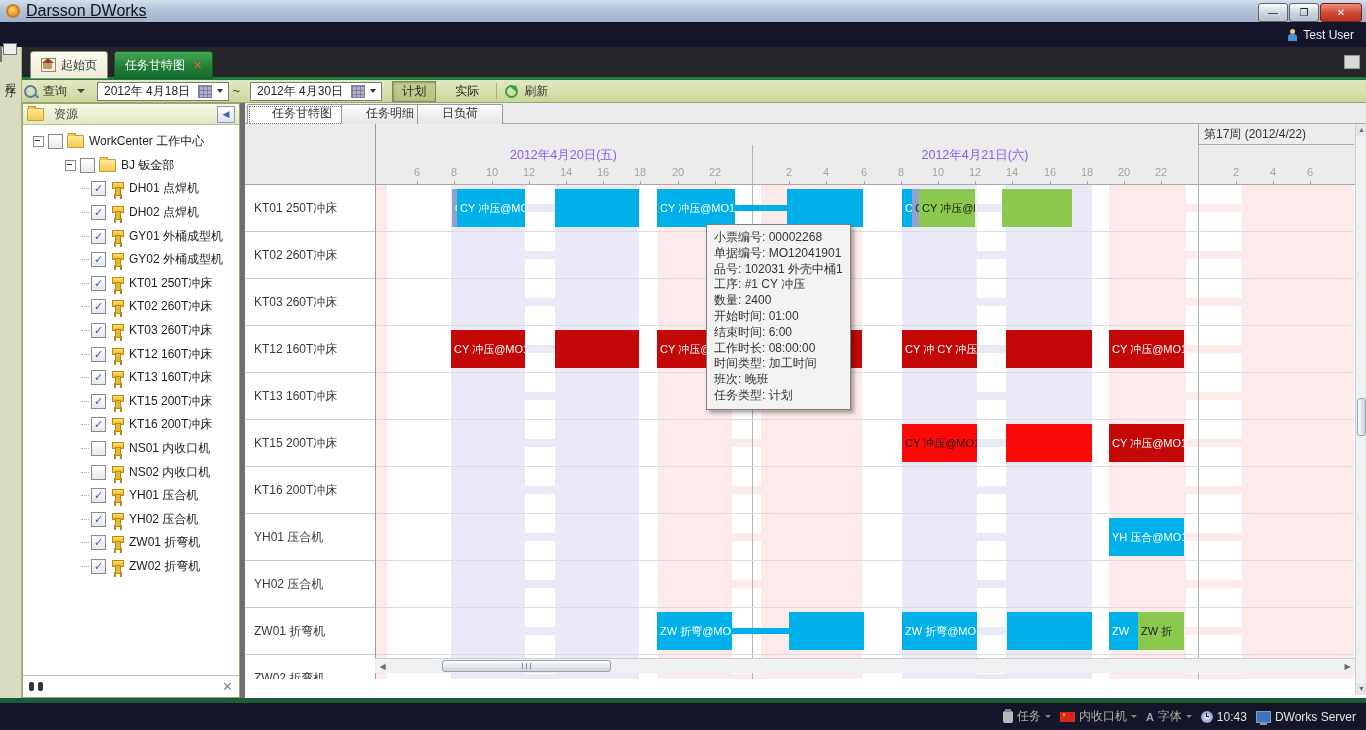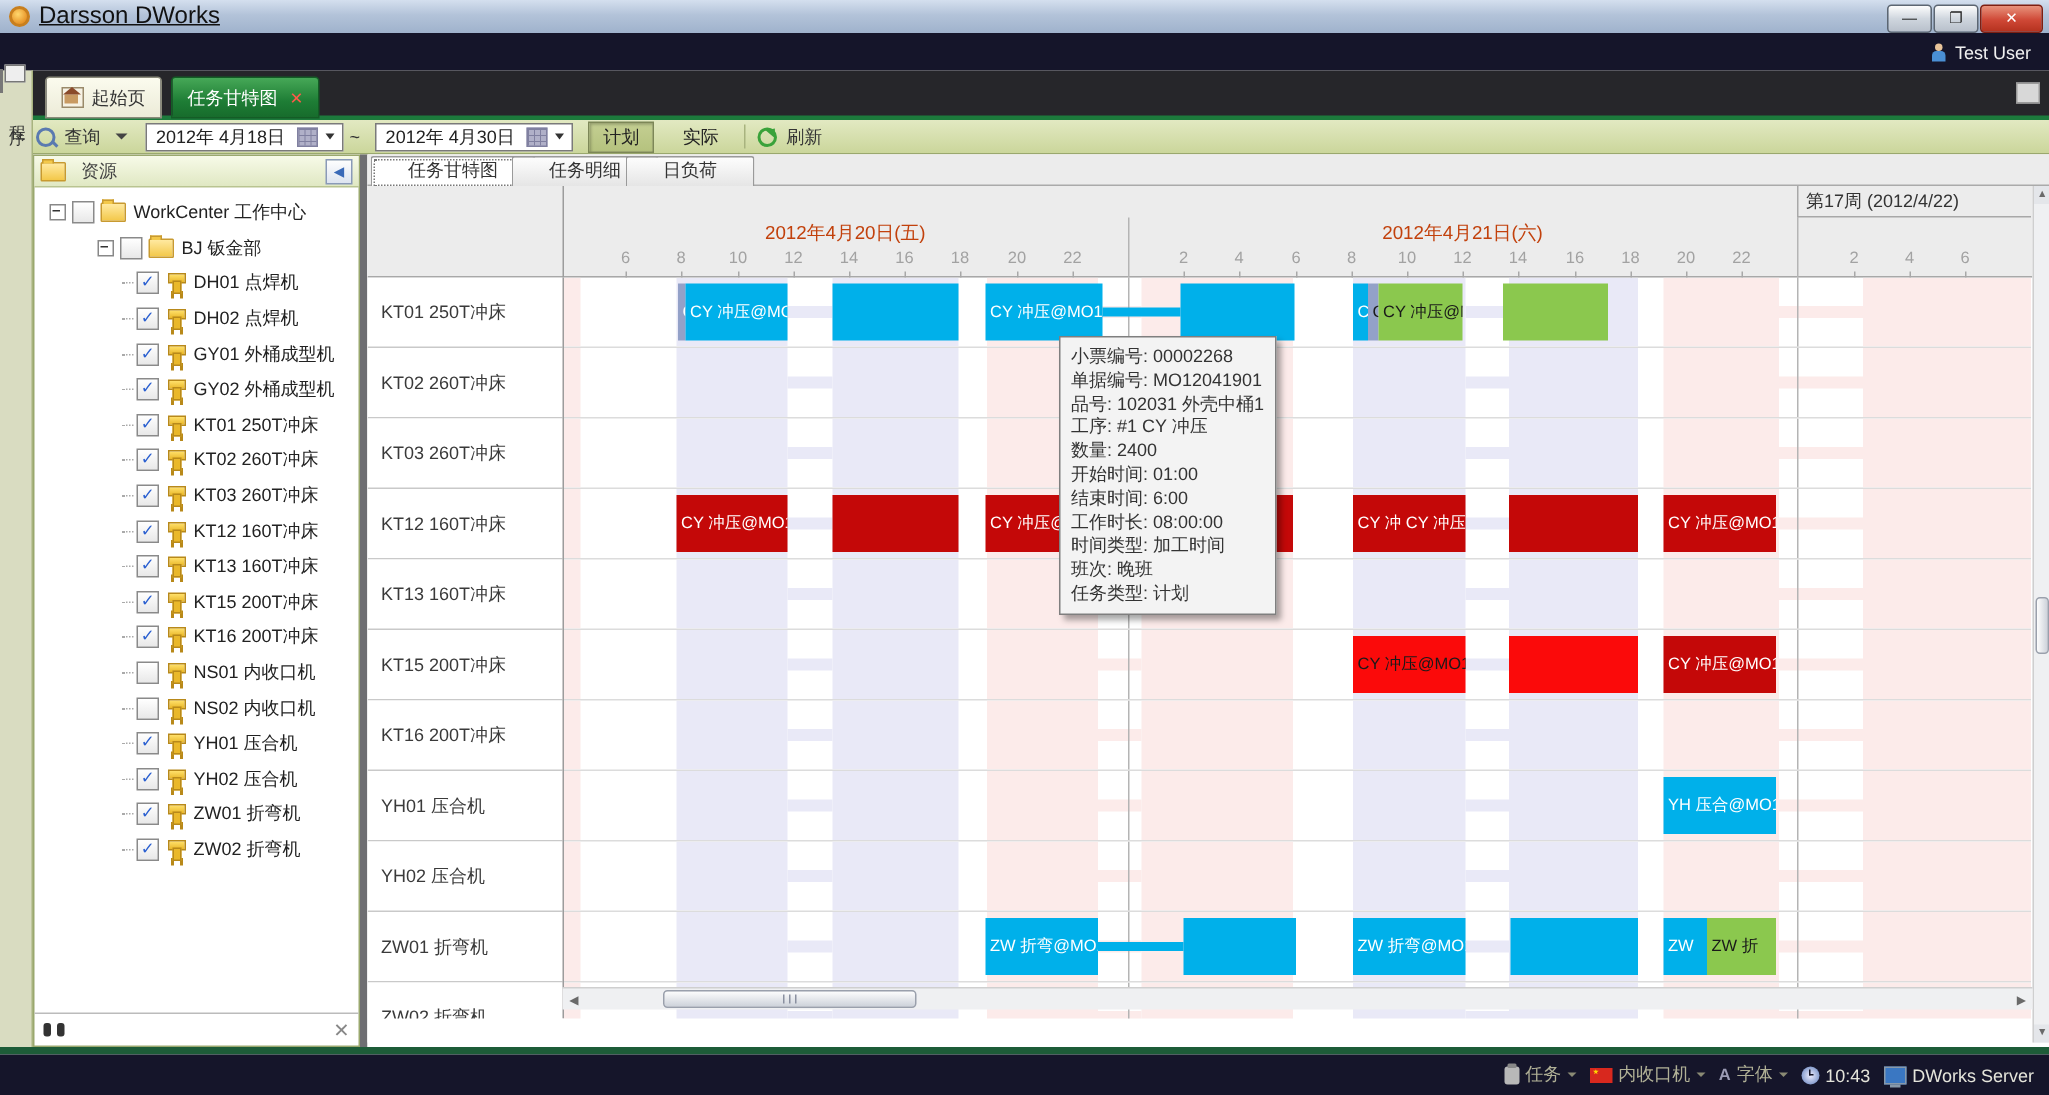--- a/index.html
+++ b/index.html
@@ -119,21 +119,21 @@
   .lane{position:absolute;left:130px;width:979px;height:47px;border-bottom:1px solid #dcdcdc;box-sizing:border-box;overflow:hidden;}
   .stripe{position:absolute;top:0;height:46px;}
   .stripe.thin{top:19px;height:8px;}
   .bar{position:absolute;top:4px;height:38px;line-height:38px;font-size:11px;color:#fff;
     white-space:nowrap;overflow:hidden;padding-left:3px;box-sizing:border-box;}
   .bar.thin{top:20px;height:6px;line-height:6px;}
   .coldiv{position:absolute;top:0;width:1px;background:#9c9c9c;}
   .daysep{position:absolute;width:1px;background:#b4b4b4;}
   .weekcell{position:absolute;top:0;height:21px;border-left:1px solid #a8a8a8;border-bottom:1px solid #a8a8a8;
     box-sizing:border-box;color:#333;line-height:20px;padding-left:5px;}
-  .daylab{position:absolute;top:23px;height:18px;text-align:center;color:#c2410c;font-size:12.5px;}
+  .daylab{position:absolute;top:23px;height:18px;text-align:center;color:#8b5cf6;font-size:12.5px;}
   .ticklab{position:absolute;top:42px;width:26px;margin-left:-13px;text-align:center;color:#a2a2a2;font-size:11px;}
   .tickmark{position:absolute;top:57px;width:1px;height:4px;background:#a8a8a8;}
   
   .vscroll{position:absolute;left:1110px;top:21px;width:11px;height:571px;background:#eff0f2;border-left:1px solid #cfcfcf;box-sizing:border-box;}
   .sbtn{position:absolute;left:0;width:11px;height:12px;background:#e4e6ea;color:#6a6a6a;font-size:7px;text-align:center;line-height:12px;}
   .vthumb{position:absolute;left:1px;width:9px;height:38px;background:linear-gradient(90deg,#fdfdfd,#cdd2da);border:1px solid #9aa0ac;border-radius:3px;box-sizing:border-box;}
   .hscroll{position:absolute;left:130px;top:555px;width:980px;height:15px;background:#eff0f2;border-top:1px solid #cfcfcf;box-sizing:border-box;}
   .hbtn{position:absolute;top:1px;width:13px;height:13px;color:#6a6a6a;font-size:8px;text-align:center;line-height:13px;}
   .hthumb{position:absolute;top:1px;left:67px;width:169px;height:12px;background:linear-gradient(#fdfdfd,#cdd2da);border:1px solid #9aa0ac;border-radius:3px;box-sizing:border-box;
     display:flex;align-items:center;justify-content:center;gap:1px;}

